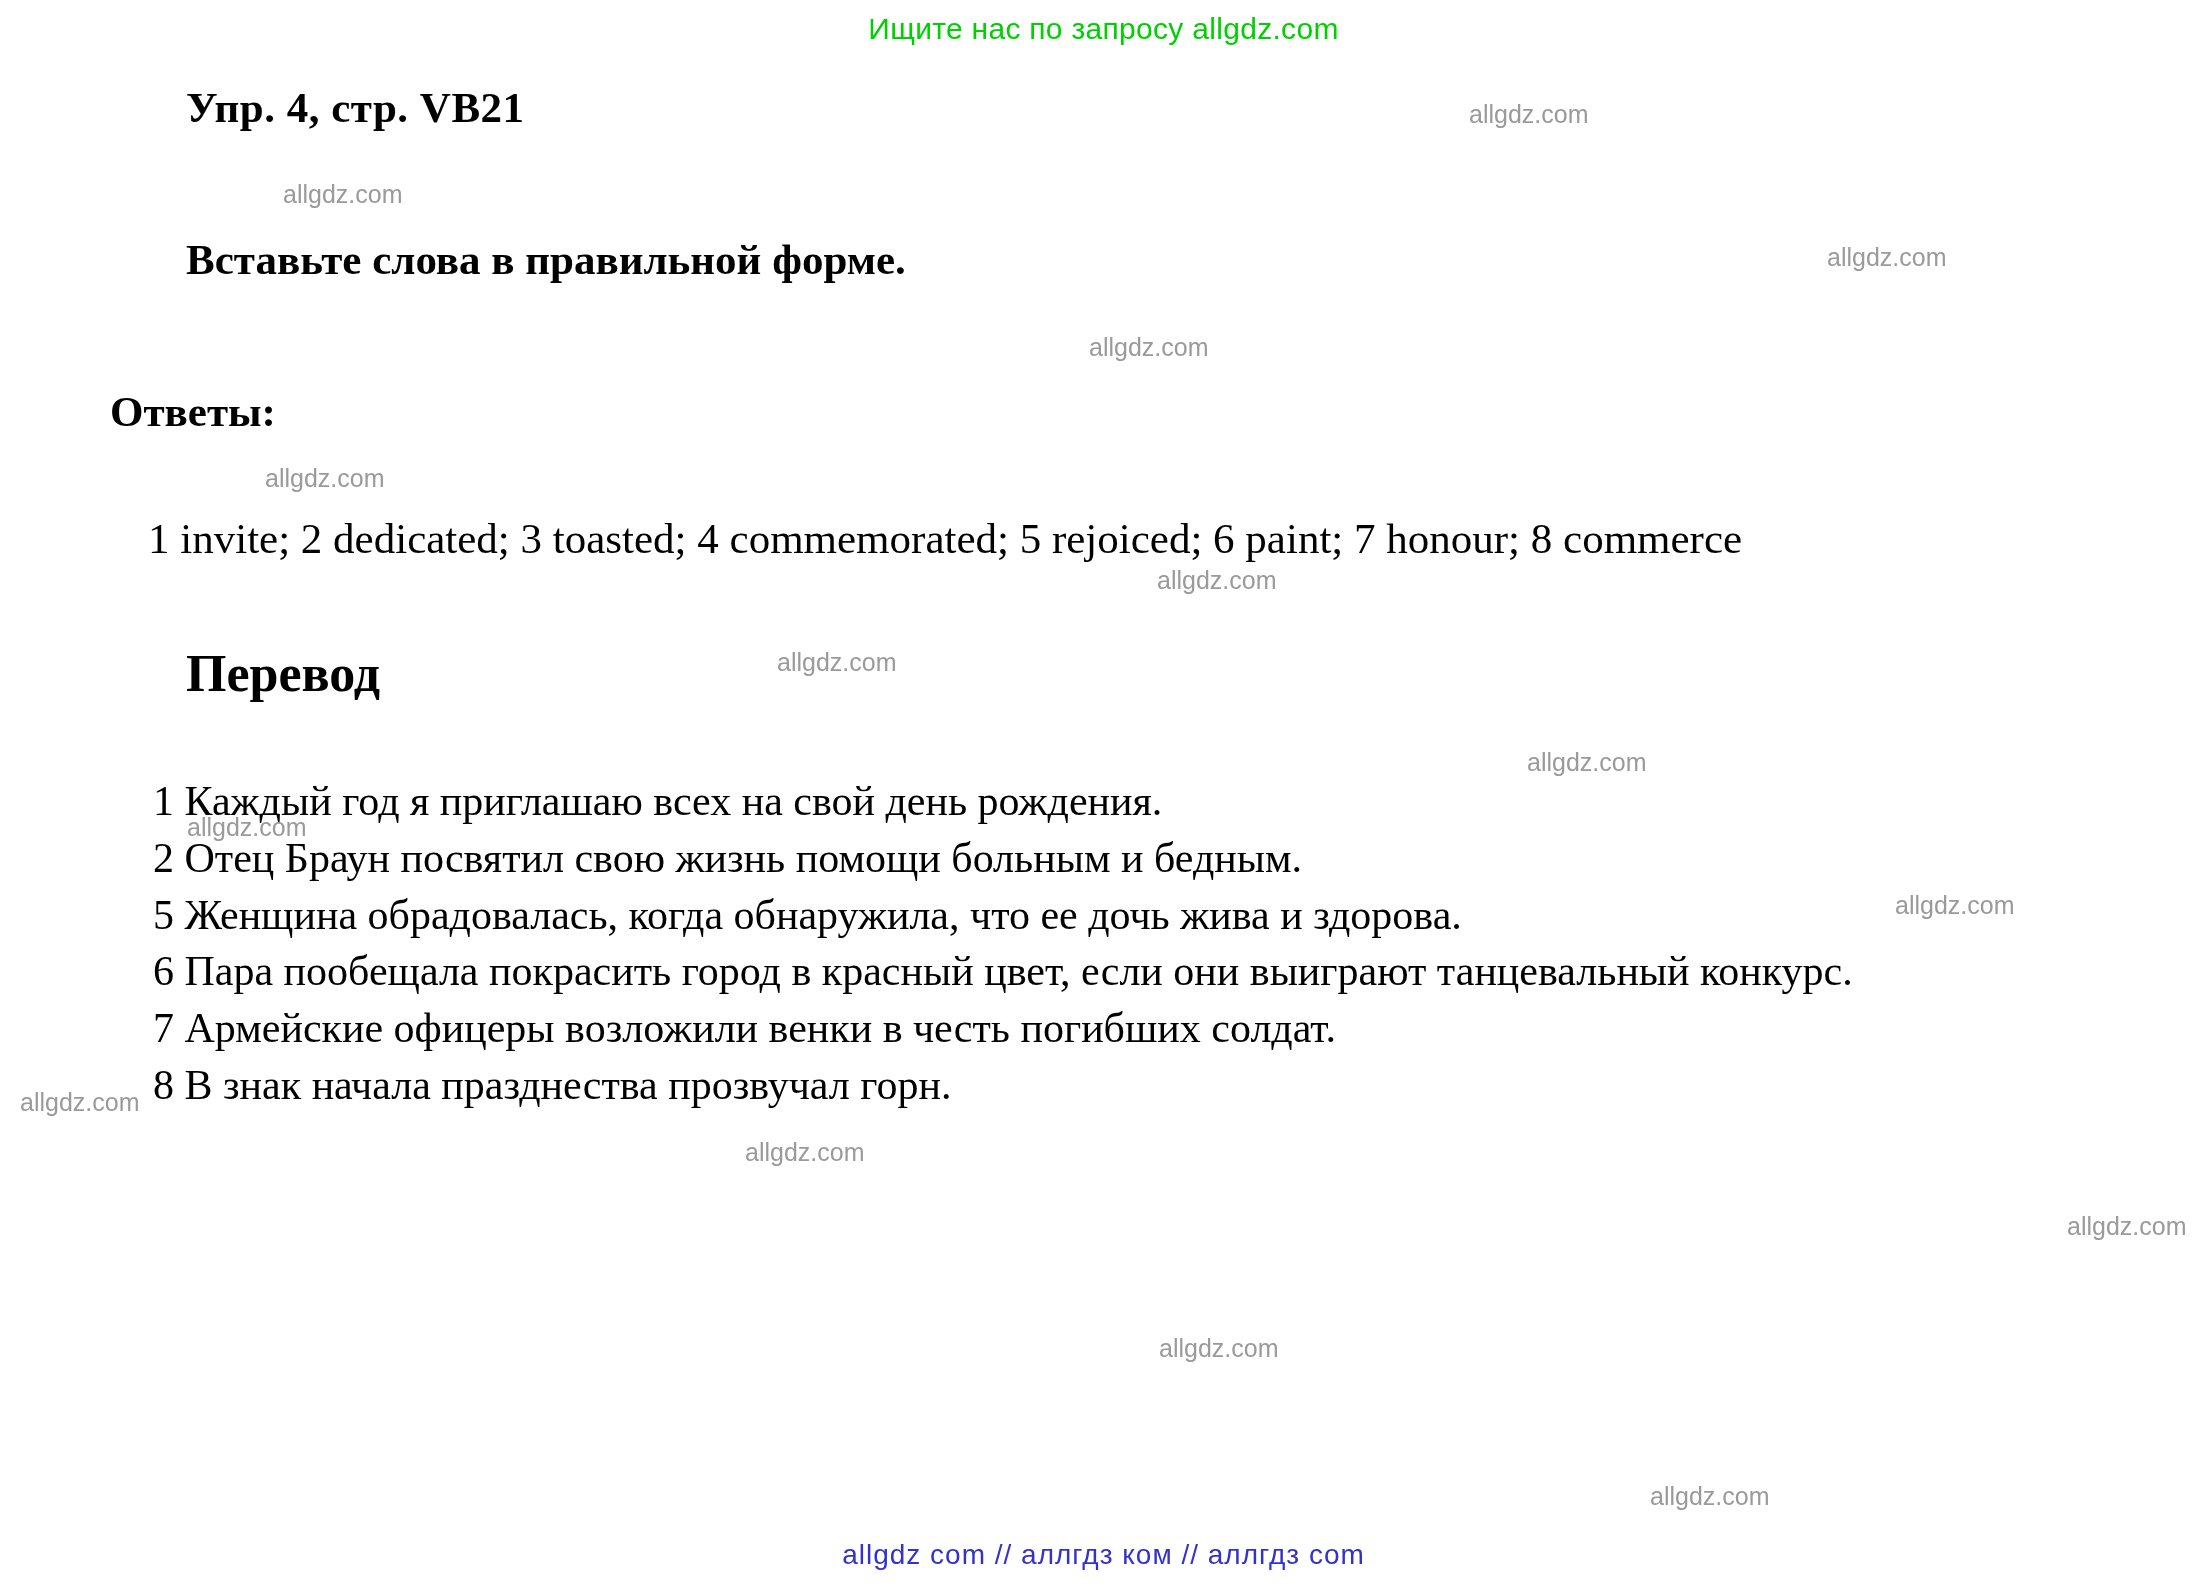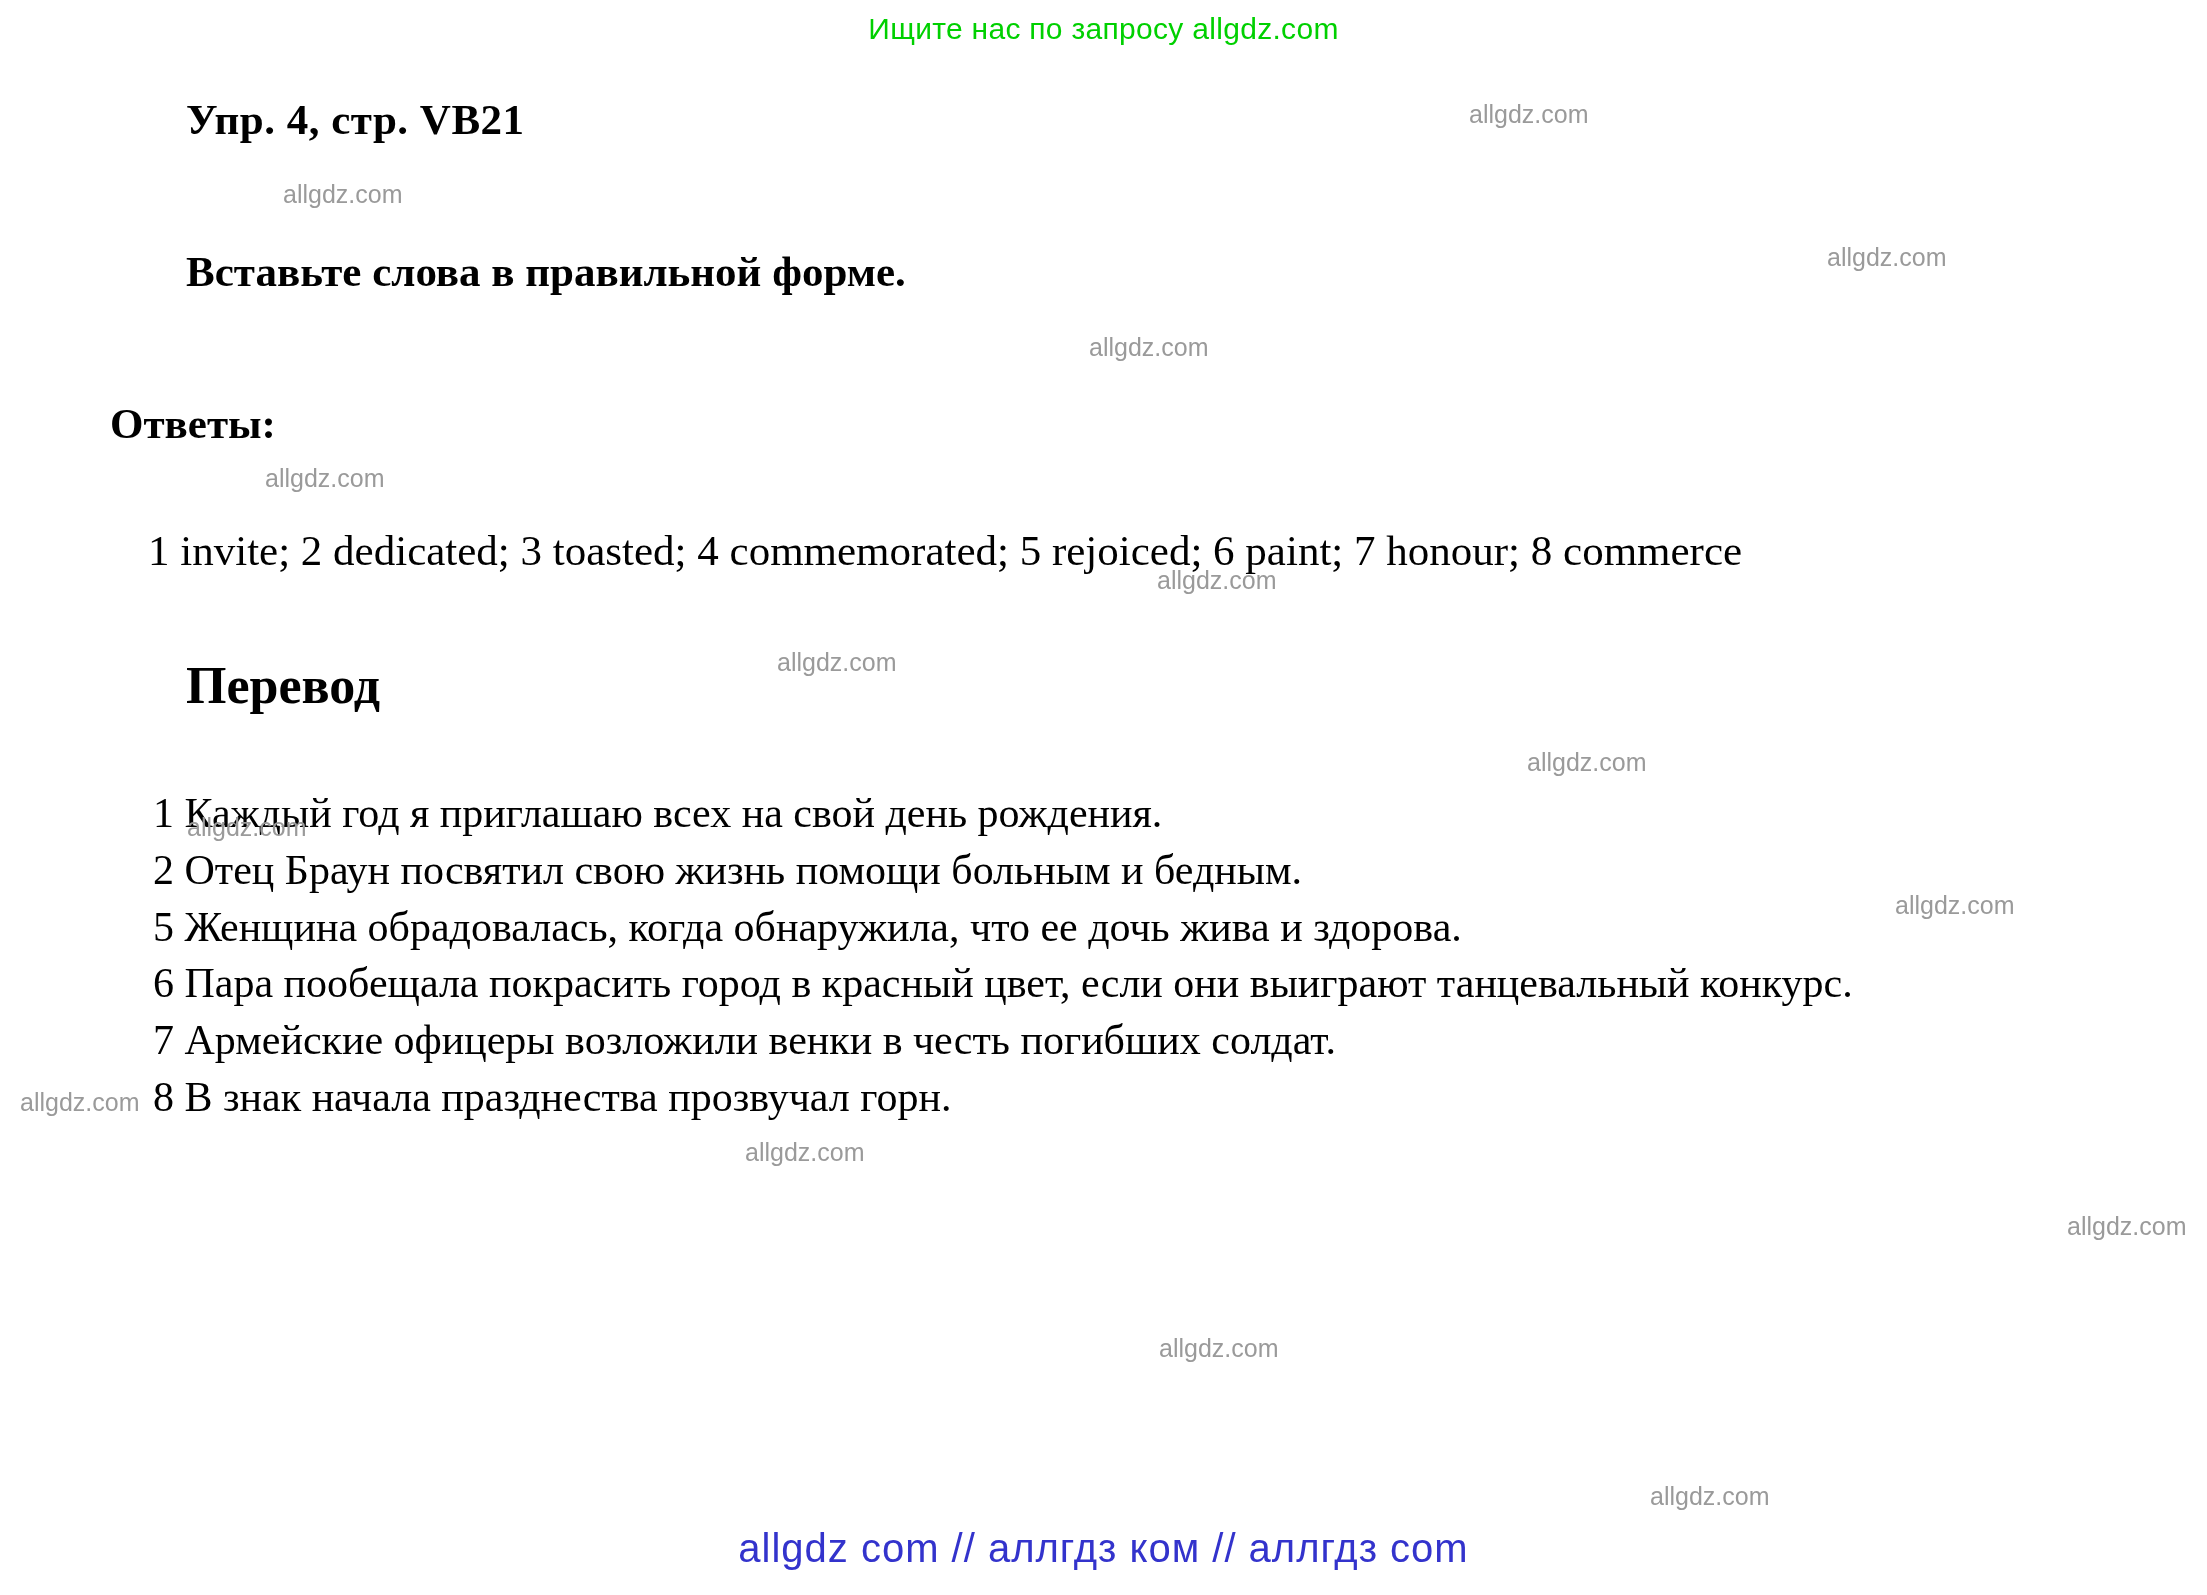--- a/index.html
+++ b/index.html
@@ -26,21 +26,21 @@
     width: 100%;
     text-align: center;
     color: #00d000;
     font-family: "Liberation Sans", sans-serif;
     font-size: 30px;
     letter-spacing: 0.3px;
   }
   .content {
     position: absolute;
     left: 40px;
-    top: 70px;
+    top: 58px;
     width: 2130px;
   }
   .title {
     font-weight: bold;
     font-size: 43px;
     margin-left: 146px;
     margin-top: 25px;
     letter-spacing: 0.5px;
   }
   .task {
@@ -91,21 +91,21 @@
     width: 105px;
   }
   .bottom-banner {
     position: absolute;
     bottom: 24px;
     left: 0;
     width: 100%;
     text-align: center;
     color: #3333cc;
     font-family: "Liberation Sans", sans-serif;
-    font-size: 40px;
+    font-size: 28px;
     letter-spacing: 1px;
   }
   .wm {
     position: absolute;
     color: #9a9a9a;
     font-family: "Liberation Sans", sans-serif;
     font-size: 25px;
     white-space: nowrap;
     pointer-events: none;
   }

